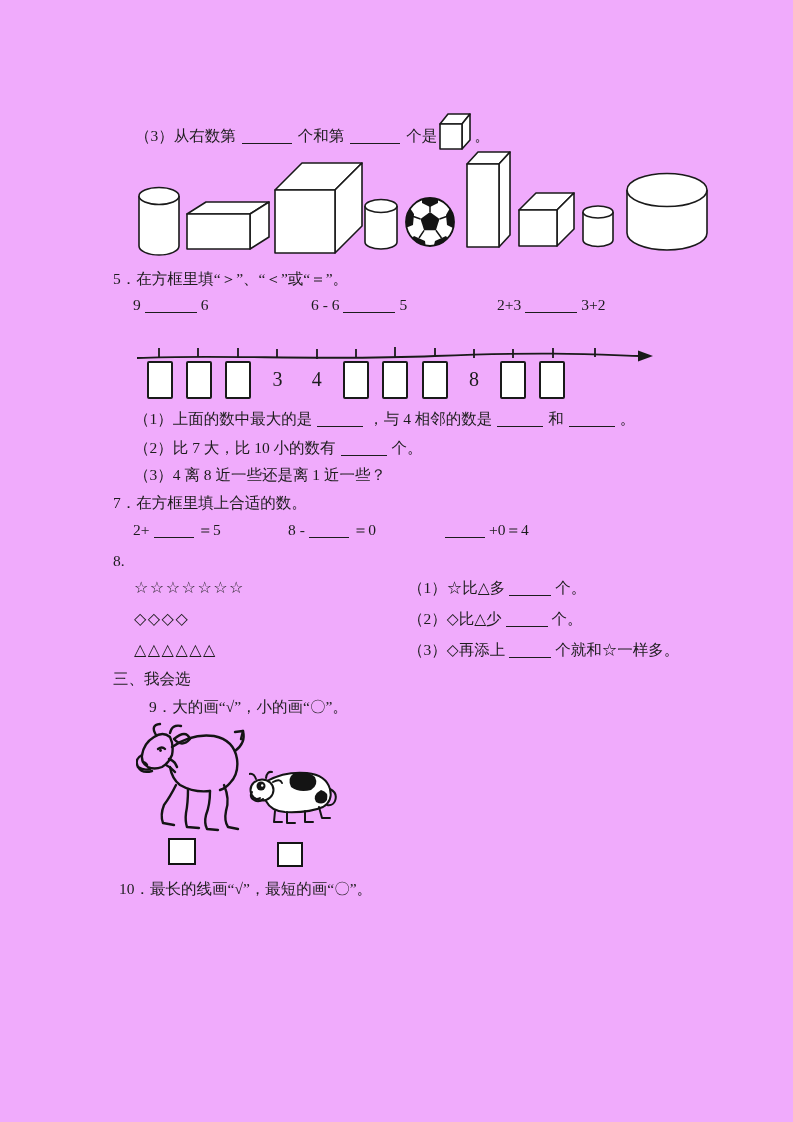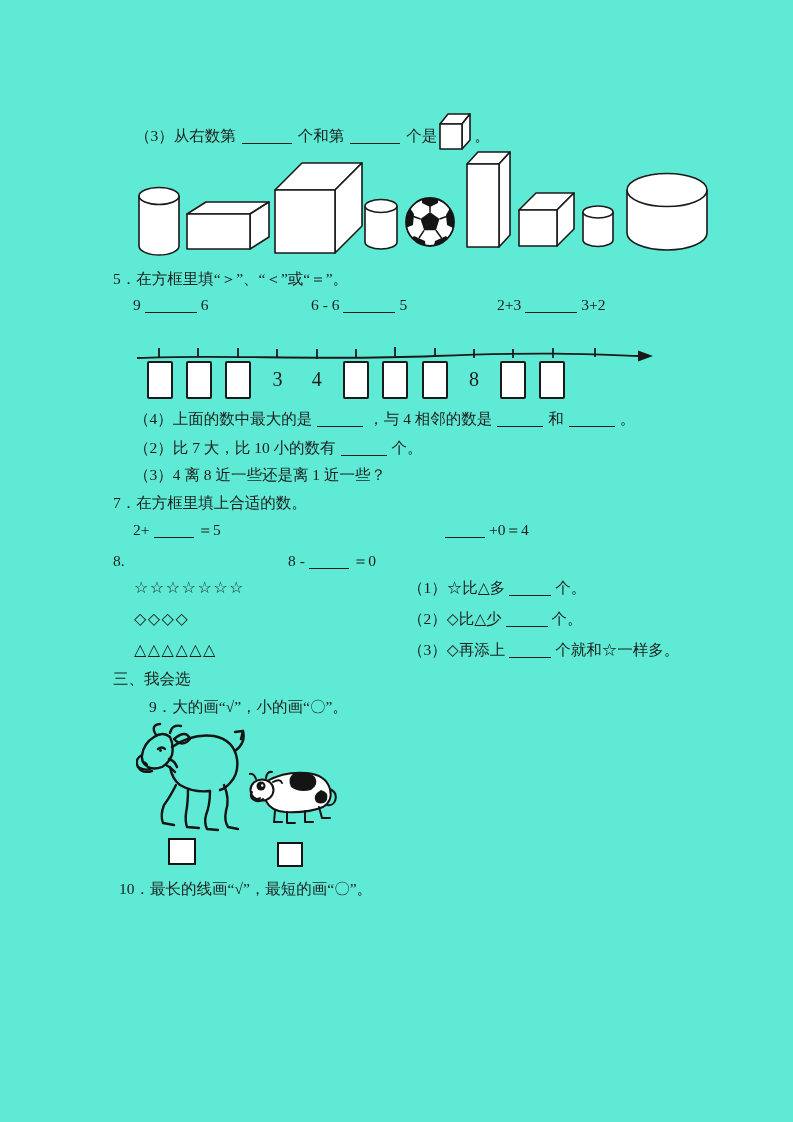--- a/index.html
+++ b/index.html
@@ -1,19 +1,19 @@
 <!DOCTYPE html>
 <html><head>
 <meta charset="utf-8">
 <style>
   html,body{margin:0;padding:0;background:#ffffff;}
   #page{
     position:relative;
     width:793px;height:1122px;
-    background:#5eead4;
+    background:#f0abfc;
     font-family:"Liberation Serif","DejaVu Serif",serif;
     color:#1c1c1c;
     font-size:15.5px;
     line-height:22px;
     overflow:hidden;
   }
   .abs{position:absolute;white-space:nowrap;}
   .blank{
     display:inline-block;
     border-bottom:1.5px solid #1c1c1c;
@@ -188,32 +188,32 @@
     <span class="nl-cell nl-num">8</span>
     <span class="nl-cell">
         <span class="nl-box"></span>
       </span>
     <span class="nl-cell">
         <span class="nl-box"></span>
       </span>
   </div>
 
   <div class="abs" style="left:134px;top:408px;">
-    <span>（4）上面的数中最大的是</span><span class="blank w46"></span><span>，与 4 相邻的数是</span><span class="blank w46"></span><span>和</span><span class="blank w46"></span><span>。</span>
+    <span>（1）上面的数中最大的是</span><span class="blank w46"></span><span>，与 4 相邻的数是</span><span class="blank w46"></span><span>和</span><span class="blank w46"></span><span>。</span>
   </div>
   <div class="abs" style="left:134px;top:437px;">
     <span>（2）比 7 大，比 10 小的数有</span><span class="blank w46"></span><span>个。</span>
   </div>
   <div class="abs" style="left:134px;top:464px;">（3）4 离 8 近一些还是离 1 近一些？</div>
 
   <div class="abs" style="left:113px;top:492px;">7．在方框里填上合适的数。</div>
   <div class="abs" style="left:133px;top:519px;">
     <span>2+</span><span class="blank w40"></span><span>＝5</span>
   </div>
-  <div class="abs" style="left:288px;top:519px;margin-top:31px;">
+  <div class="abs" style="left:288px;top:519px;">
     <span>8 -</span><span class="blank w40"></span><span>＝0</span>
   </div>
   <div class="abs" style="left:441px;top:519px;">
     <span class="blank w40"></span><span>+0＝4</span>
   </div>
 
   <div class="abs" style="left:113px;top:550px;">8.</div>
   <div class="abs sym" style="left:134px;top:577px;">☆☆☆☆☆☆☆</div>
   <div class="abs sym" style="left:134px;top:608px;">◇◇◇◇</div>
   <div class="abs sym" style="left:134px;top:639px;">△△△△△△</div>

